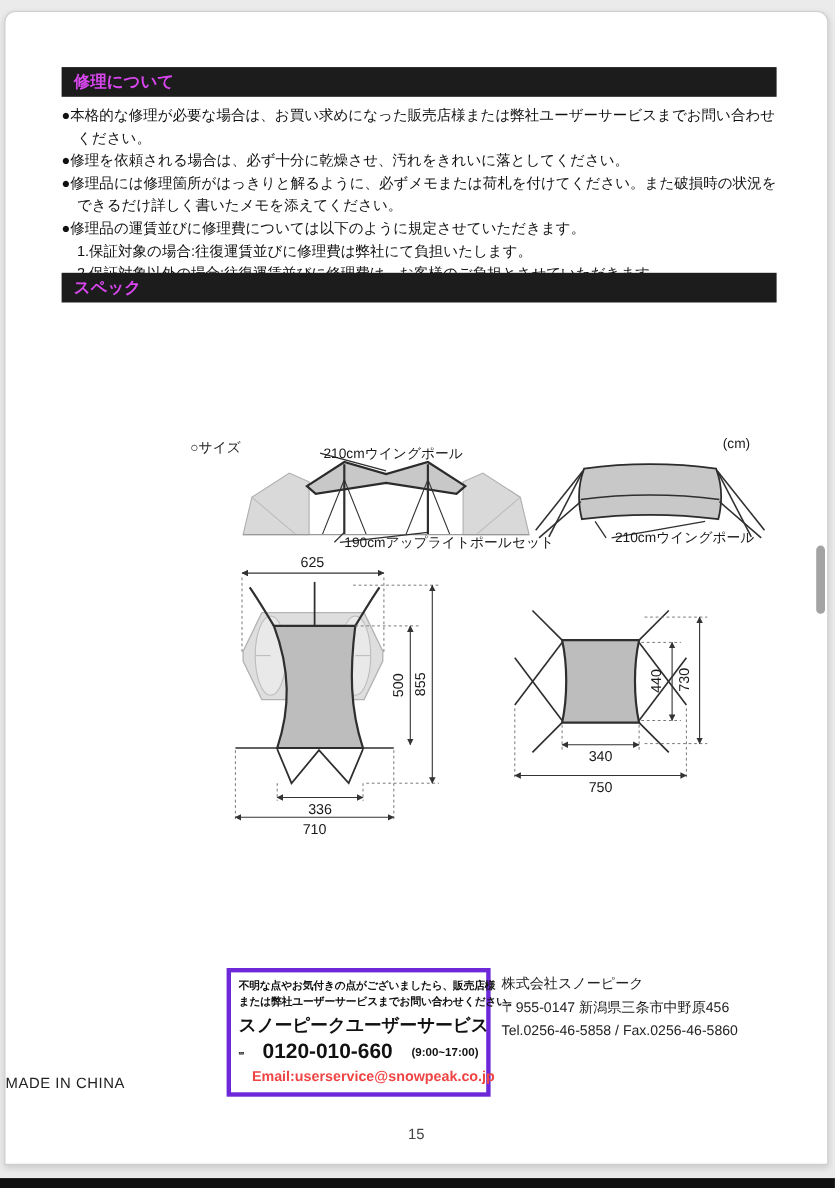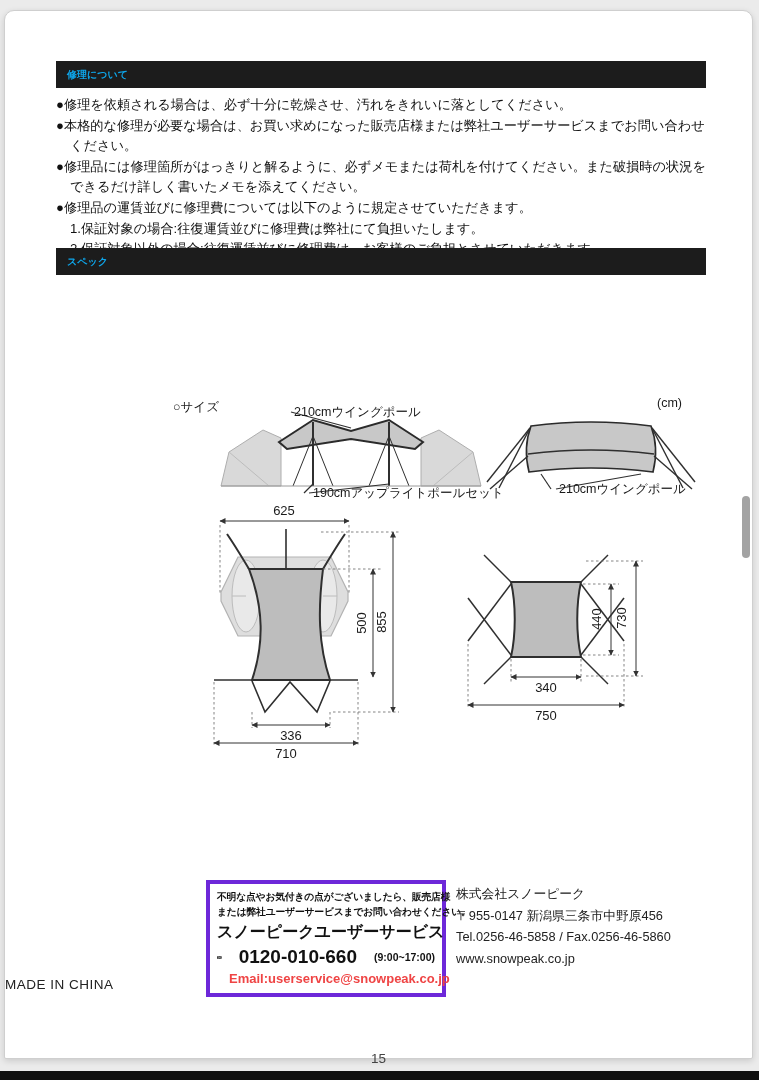--- a/index.html
+++ b/index.html
@@ -1,20 +1,20 @@
 <!DOCTYPE html>
 <html><head>
 <meta charset="utf-8">
 <style>
   html,body{margin:0;padding:0;background:#ebebeb;font-family:"Liberation Sans","DejaVu Sans",sans-serif;}
   .viewport{position:relative;width:759px;height:1080px;background:#ebebeb;overflow:hidden;}
   .page{position:absolute;left:4px;top:10px;width:747px;height:1047px;background:#fff;
         border:1px solid #cfcfcf;border-radius:10px 10px 2px 2px;box-shadow:0 2px 6px rgba(0,0,0,.14);}
-  .bar{position:absolute;left:51px;width:650px;height:27px;background:#1c1c1c;color:#0ea5e9;
-       font-weight:bold;font-size:10px;line-height:27px;padding-left:11px;box-sizing:border-box;}
+  .bar{position:absolute;left:51px;width:650px;height:27px;background:#1c1c1c;color:#d946ef;
+       font-weight:bold;font-size:15px;line-height:27px;padding-left:11px;box-sizing:border-box;}
   .bar-repair{top:50px}
   .bar-spec{top:237px}
   .bullets{position:absolute;left:51px;width:655px;font-size:13.2px;line-height:20.6px;color:#111;}
   .bullets-repair{top:84px}
   .bullets-spec{top:273px}
   .bullets p{margin:0;}
   .bullet{padding-left:14px;text-indent:-14px;}
   .subitem{padding-left:14px;}
   .svgwrap{position:absolute;left:36px;top:383px;width:670px;height:380px;}
   .svgwrap svg{display:block;}
@@ -28,37 +28,37 @@
   .contact .note{font-size:9.8px;font-weight:bold;line-height:14.5px;letter-spacing:-0.2px;white-space:nowrap;color:#111;}
   .contact .svc{font-size:16px;font-weight:bold;margin-top:3px;white-space:nowrap;color:#111;}
   .phone-row{display:flex;align-items:center;gap:17px;margin-top:3px;}
   .phone{font-size:19px;font-weight:bold;color:#111;white-space:nowrap;}
   .hours{font-size:10.5px;font-weight:bold;color:#111;white-space:nowrap;}
   .email{font-size:13px;font-weight:bold;margin-top:3px;white-space:nowrap;color:#ef4444;padding-left:12px;}
   .company{position:absolute;left:451px;top:872px;font-size:12.8px;line-height:21.5px;color:#222;}
   .company div{white-space:nowrap;}
   .madein{position:absolute;left:0;top:966px;width:706px;font-size:13.5px;
           color:#222;letter-spacing:0.5px;}
-  .pagenum{position:absolute;left:0;top:1012px;width:100%;text-align:center;font-size:13.5px;color:#444;margin-top:28px;}
+  .pagenum{position:absolute;left:0;top:1012px;width:100%;text-align:center;font-size:13.5px;color:#444;}
   .bottom-bar{position:absolute;left:0;top:1071px;width:759px;height:9px;background:#101010;}
   .scroll-thumb{position:absolute;left:742px;top:496px;width:8px;height:62px;background:#a3a3a3;border-radius:4px;}
 </style>
 </head>
 <body>
 
 <div class="viewport">
   <div class="page">
 
     <div class="bar bar-repair">
       <span>修理について</span>
     </div>
 
     <div class="bullets bullets-repair">
+      <p class="bullet">●本格的な修理が必要な場合は、お買い求めになった販売店様または弊社ユーザーサービスまでお問い合わせください。</p>
       <p class="bullet">●修理を依頼される場合は、必ず十分に乾燥させ、汚れをきれいに落としてください。</p>
-      <p class="bullet">●本格的な修理が必要な場合は、お買い求めになった販売店様または弊社ユーザーサービスまでお問い合わせください。</p>
       <p class="bullet">●修理品には修理箇所がはっきりと解るように、必ずメモまたは荷札を付けてください。また破損時の状況をできるだけ詳しく書いたメモを添えてください。</p>
       <p class="bullet">●修理品の運賃並びに修理費については以下のように規定させていただきます。</p>
       <p class="subitem">1.保証対象の場合:往復運賃並びに修理費は弊社にて負担いたします。</p>
       <p class="subitem">2.保証対象以外の場合:往復運賃並びに修理費は、お客様のご負担とさせていただきます。</p>
     </div>
 
     <div class="bar bar-spec">
       <span>スペック</span>
     </div>
 
@@ -193,21 +193,20 @@
         <span class="phone">0120-010-660</span>
         <span class="hours">(9:00~17:00)</span>
       </div>
       <div class="email">Email:userservice@snowpeak.co.jp</div>
     </div>
 
     <div class="company">
       <div>株式会社スノーピーク</div>
       <div>〒955-0147 新潟県三条市中野原456</div>
       <div>Tel.0256-46-5858 / Fax.0256-46-5860</div>
-      <div>www.snowpeak.co.jp</div>
     </div>
 
     <div class="madein">MADE IN CHINA</div>
 
     <div class="pagenum">15</div>
   </div>
 
   <div class="bottom-bar"></div>
   <div class="scroll-thumb"></div>
 </div>

